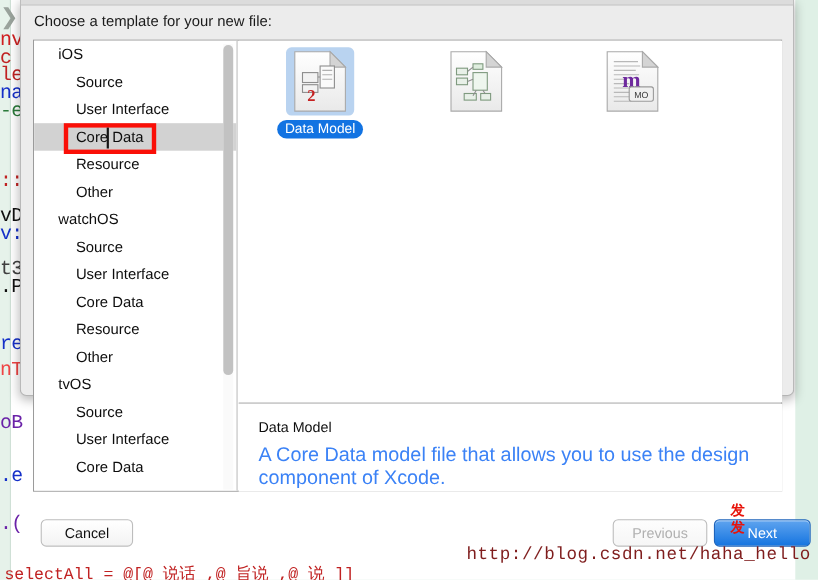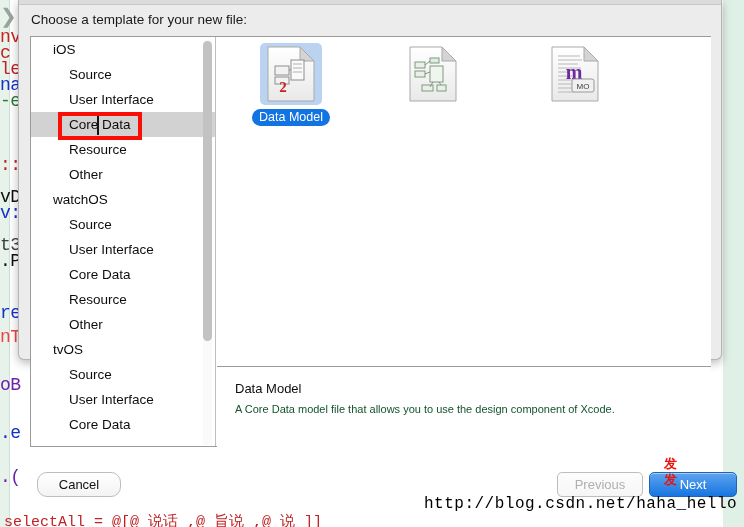--- a/index.html
+++ b/index.html
@@ -165,35 +165,35 @@
     left: 186px; top: 330px;
     width: 494px; height: 80px;
     background: #ffffff;
   }
   #desc-title {
     position: absolute; left: 18px; top: 14px;
     font-size: 13px; color: #0d0d0d;
   }
   #desc-body {
     position: absolute; left: 18px; top: 36px;
-    font-size: 11px; color: #14532d;
+    font-size: 18px; color: #3b82f6;
   }
 
   
   .btn {
     position: absolute;
     height: 25px;
     border-radius: 5px;
     font-size: 13px;
     display: flex; align-items: center; justify-content: center;
     border: 1px solid #bdbdbd;
     background: linear-gradient(#ffffff, #f3f3f3);
     color: #101010;
   }
-  #btn-cancel { left: 18px; top: 472px; width: 84px; border-radius: 10px; }
+  #btn-cancel { left: 18px; top: 472px; width: 84px; }
   #btn-previous {
     left: 538px; top: 472px; width: 86px;
     color: #b0b0b0;
     background: linear-gradient(#fdfdfd, #f6f6f6);
   }
   #btn-next {
     left: 630px; top: 472px; width: 88px;
     border: 1px solid #1f64bb;
     background: linear-gradient(#5fa4ef, #1675e0);
     color: #ffffff;
@@ -222,21 +222,21 @@
     font-weight: bold;
   }
   #annot-mark-1 { left: 664px; top: 455px; }
   #annot-mark-2 { left: 664px; top: 471px; }
 
   #watermark {
     position: absolute;
     left: 424px; top: 495px;
     font-family: "Liberation Mono", monospace;
     font-size: 16px;
-    color: #000000;
+    color: #7f1d1d;
     white-space: nowrap;
     letter-spacing: 0.5px;
   }
 </style>
 </head>
 <body>
 
 <div id="bg">
   <div id="bg-editor">
     <div id="bg-gutter"></div>

